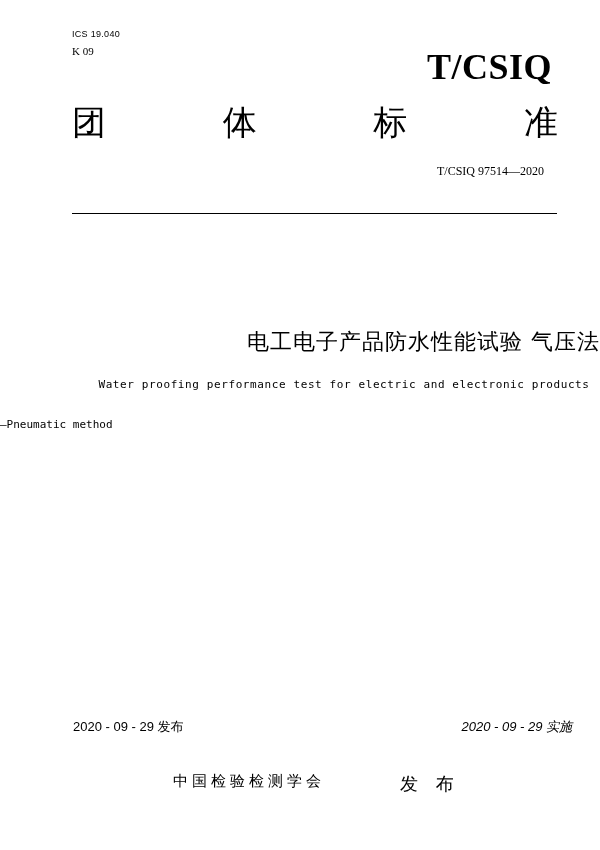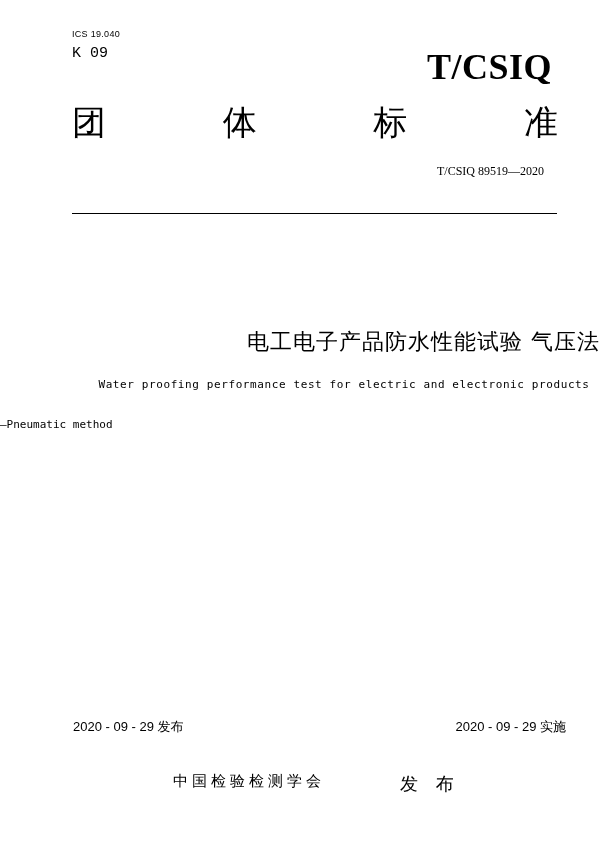--- a/index.html
+++ b/index.html
@@ -1,47 +1,47 @@
 <!DOCTYPE html>
 <html><head>
   <meta charset="utf-8">
   <style>
     html, body { margin:0; padding:0; background:#ffffff; }
     body { width:600px; height:850px; position:relative; overflow:hidden; color:#000; font-family:"DejaVu Sans", sans-serif; }
     .abs { position:absolute; white-space:nowrap; }
     .ics { left:72px; top:29px; font-size:9px; font-family:"Liberation Sans", sans-serif; letter-spacing:0.3px; }
-    .ccs { left:72px; top:45px; font-size:15px; font-family:Liberation Mono, monospace; }
+    .ccs { left:72px; top:45px; font-size:11px; font-family:Liberation Serif, serif; }
     .brand { right:48px; top:46px; font-size:36px; font-weight:bold; font-family:"Liberation Serif", serif; letter-spacing:0.5px; }
     .kind { left:72px; top:100px; width:486px; display:flex; justify-content:space-between; font-size:34px; line-height:44px; }
     .kind span { display:inline-block; width:34px; text-align:center; }
     .code { right:56px; top:164px; font-size:12px; font-family:"Liberation Serif", serif; }
     .rule { left:72px; top:213px; width:485px; height:0; border-top:1.5px solid #000; }
     .title-cn { left:0; width:600px; top:327px; text-align:right; font-size:22px; letter-spacing:1px; }
     .title-en { left:0; width:600px; top:378px; text-align:center; font-size:11px; font-family:"DejaVu Sans Mono", monospace; letter-spacing:0.6px;margin-left:44px; }
     .title-en2 { left:0; width:600px; top:418px; text-align:left; font-size:11px; font-family:"DejaVu Sans Mono", monospace; }
     .pub-date { left:73px; top:718px; font-size:13px; font-family:"Liberation Sans", sans-serif; }
-    .impl-date { right:34px; top:718px; font-size:13px; font-family:"Liberation Sans", sans-serif; }
+    .impl-date { right:28px; top:718px; font-size:13px; font-family:"Liberation Sans", sans-serif;font-style:italic; }
     .issuer { left:173px; top:772px; font-size:15px; letter-spacing:4px; }
     .issue-word { left:400px; top:772px; font-size:18px; letter-spacing:6px; }
   </style>
 </head>
 <body>
 
 <div class="abs ics">ICS  19.040</div>
 <div class="abs ccs">K  09</div>
 <div class="abs brand">T/CSIQ</div>
 
 <div class="abs kind">
   <span>团</span>
   <span>体</span>
   <span>标</span>
   <span>准</span>
 </div>
 
-<div class="abs code">T/CSIQ 89519—2020</div>
+<div class="abs code">T/CSIQ 97514—2020</div>
 <div class="abs rule"></div>
 
 <div class="abs title-cn">电工电子产品防水性能试验  气压法</div>
 <div class="abs title-en">Water proofing performance test for electric and electronic products</div>
 <div class="abs title-en2">—Pneumatic method</div>
 
 <div class="abs pub-date">2020 - 09 - 29 发布</div>
 <div class="abs impl-date">2020 - 09 - 29 实施</div>
 
 <div class="abs issuer">中国检验检测学会</div>

